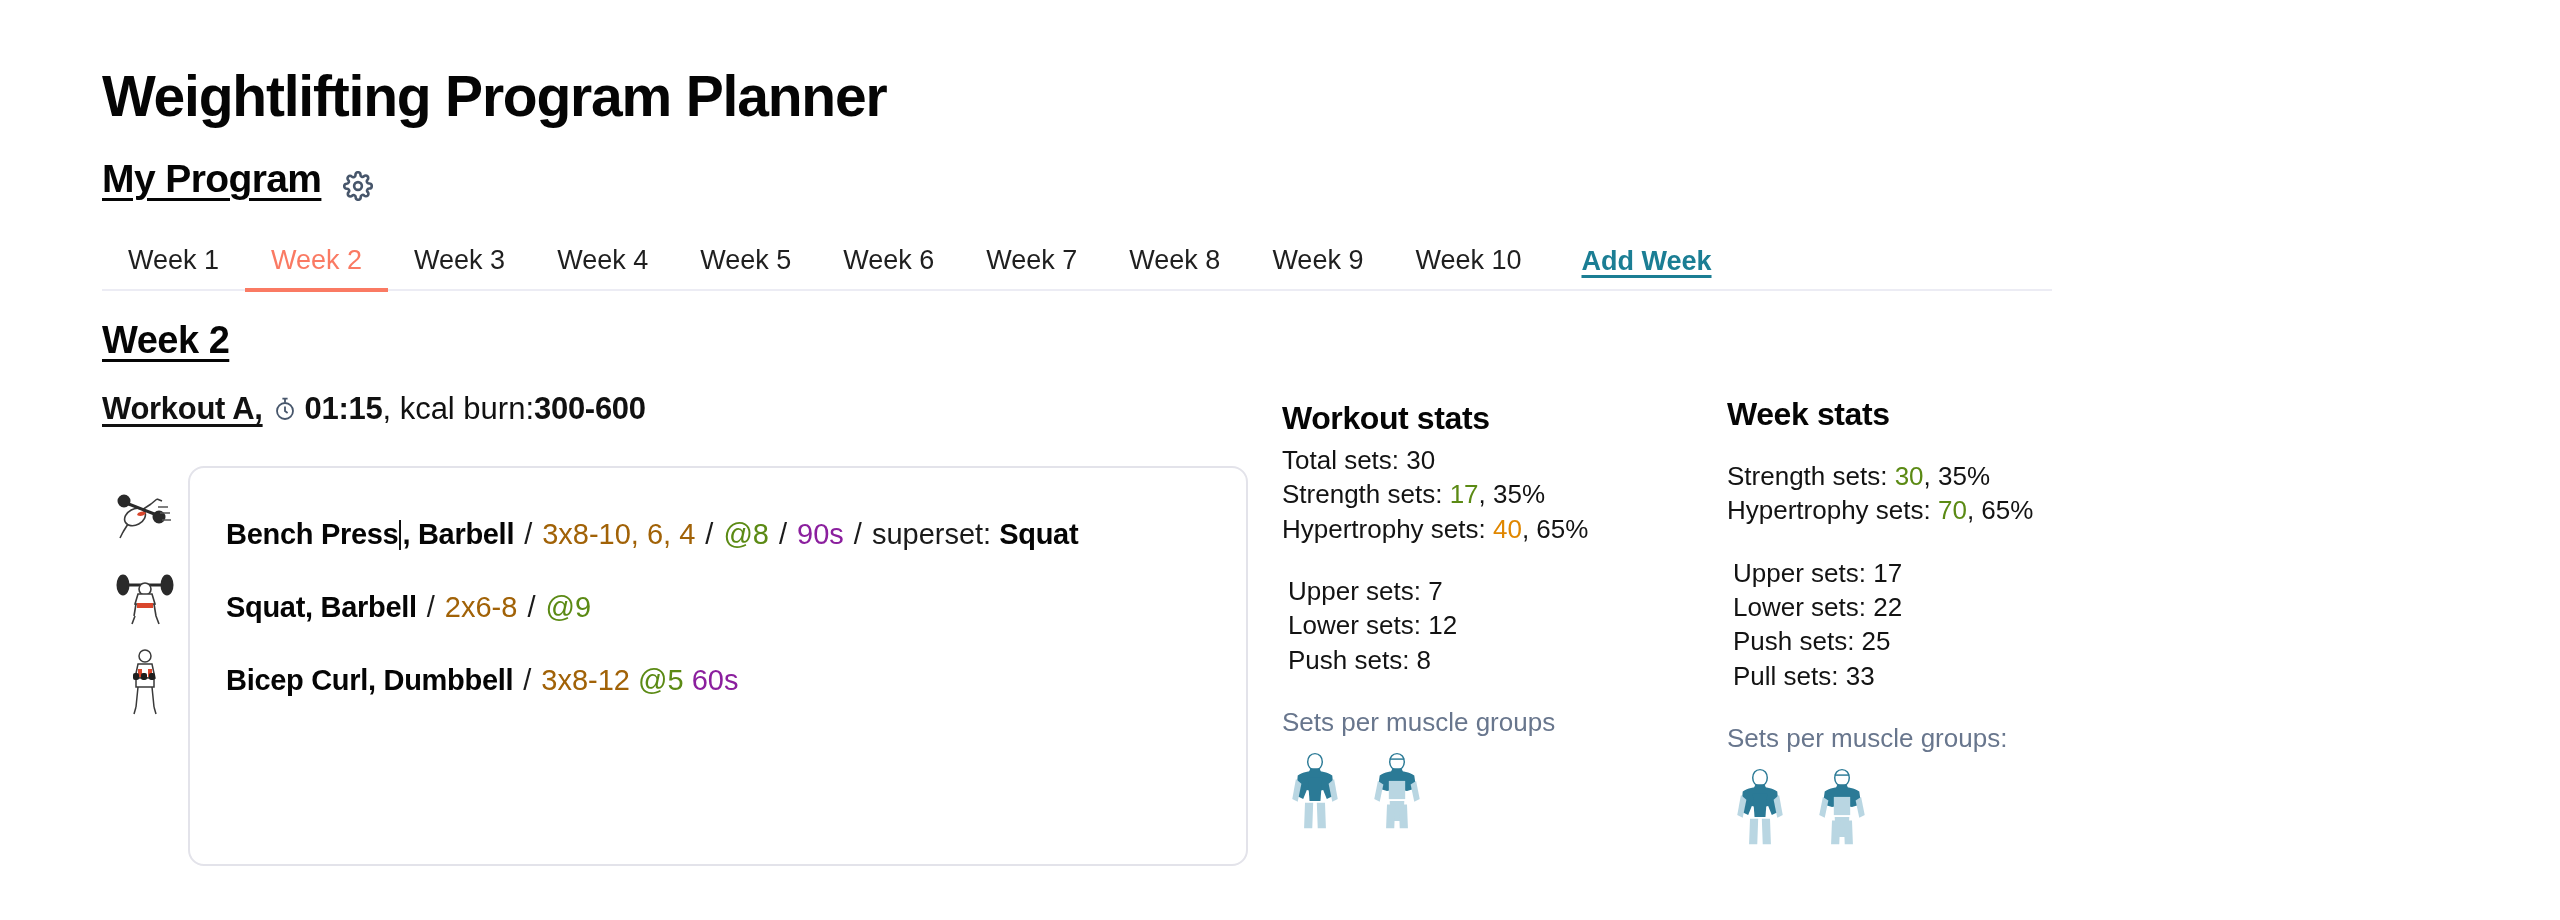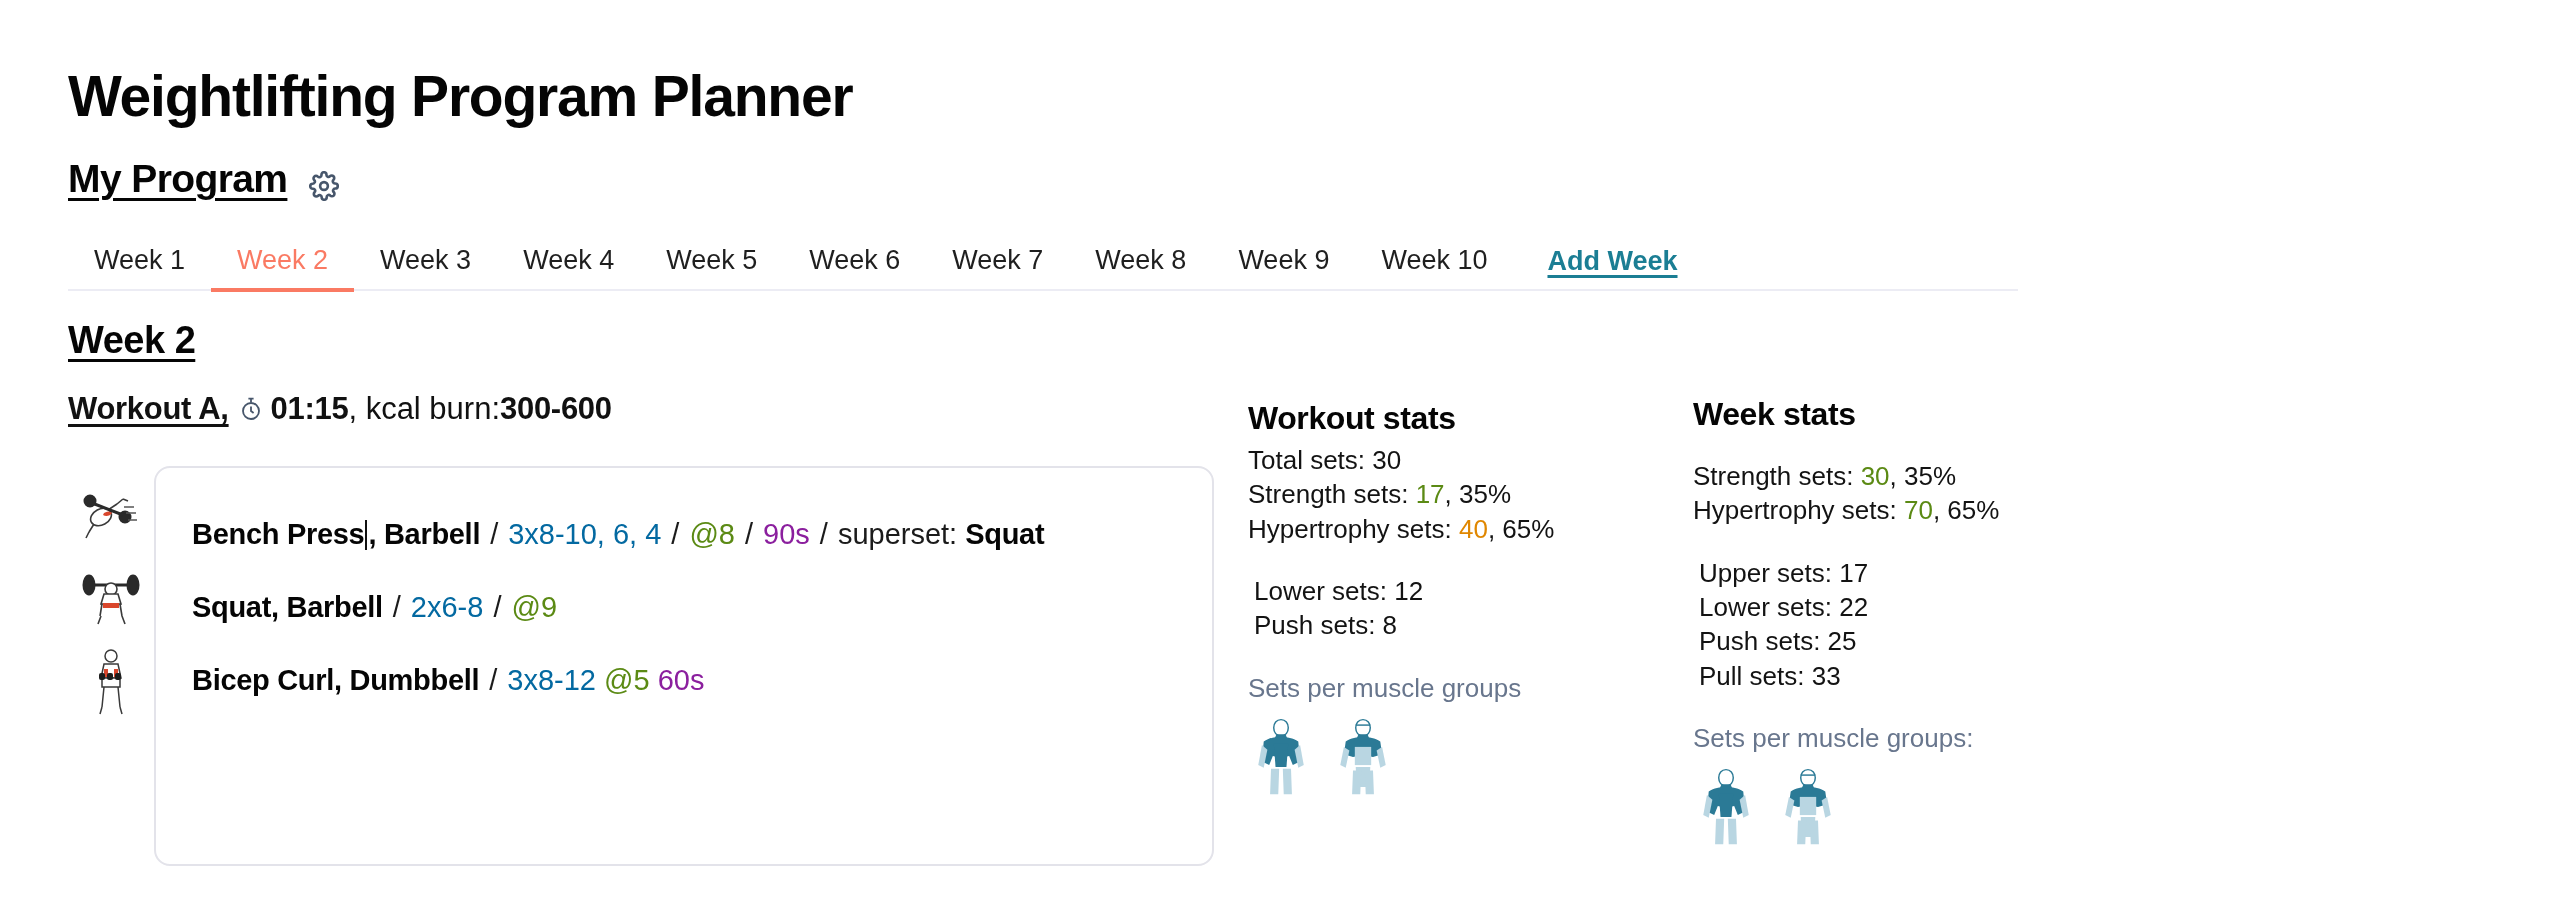--- a/index.html
+++ b/index.html
@@ -4,21 +4,21 @@
 <style>
   * { box-sizing: border-box; }
   html, body {
     margin: 0; padding: 0;
     width: 2560px; height: 920px;
     background: #ffffff;
     font-family: "Liberation Sans", sans-serif;
     color: #111111;
     overflow: hidden;
   }
-  .page { position: relative; width: 2560px; height: 920px; padding-left: 68px; }
+  .page { position: relative; width: 2560px; height: 920px; padding-left: 102px; }
 
   
   .app-title {
     font-size: 57px;
     font-weight: 700;
     letter-spacing: -1.2px;
     margin: 0;
     padding-top: 68px;
     line-height: 1.0;
     color: #050505;
@@ -134,21 +134,21 @@
   .ex-row {
     font-size: 29px;
     line-height: 1;
     height: 73px;
     display: flex;
     align-items: center;
     white-space: nowrap;
   }
   .ex-name { font-weight: 700; letter-spacing: -0.3px; color: #050505; }
   .sep { color: #1b1b1b; margin: 0 10px; }
-  .reps { color: #0369a1; }
+  .reps { color: #a16207; }
   .rpe { color: #5b8a14; }
   .rest { color: #8b1f9e; }
   .superset-label { color: #1b1b1b; }
   .superset-val { font-weight: 700; letter-spacing: -0.3px; color: #050505; }
   .caret {
     display: inline-block;
     width: 2px; height: 30px;
     background: #111;
     vertical-align: middle;
     margin: 0 1px;
@@ -324,20 +324,21 @@
       <div class="stats-title">Workout stats</div>
       <div class="stat-line">Total sets: 30</div>
       <div class="stat-line">
         <span>Strength sets: </span><span class="num-green">17</span><span>, 35%</span>
       </div>
       <div class="stat-line">
         <span>Hypertrophy sets: </span><span class="num-orange">40</span><span>, 65%</span>
       </div>
 
       <div class="stat-block indent">
+        <div class="stat-line">Upper sets: 7</div>
         <div class="stat-line">Lower sets: 12</div>
         <div class="stat-line">Push sets: 8</div>
       </div>
 
       <div class="muscle-label">Sets per muscle groups</div>
       <div class="figures">
         <svg width="66" height="100" viewBox="0 0 66 110">
           <g fill="#2b7a96">
             <path d="M33 4c5 0 8 4 8 9s-3 9-8 9-8-4-8-9 3-9 8-9z" fill="#ffffff" stroke="#2b7a96" stroke-width="1.6"></path>
             <path d="M28 20h10l2 5h-14z"></path>

